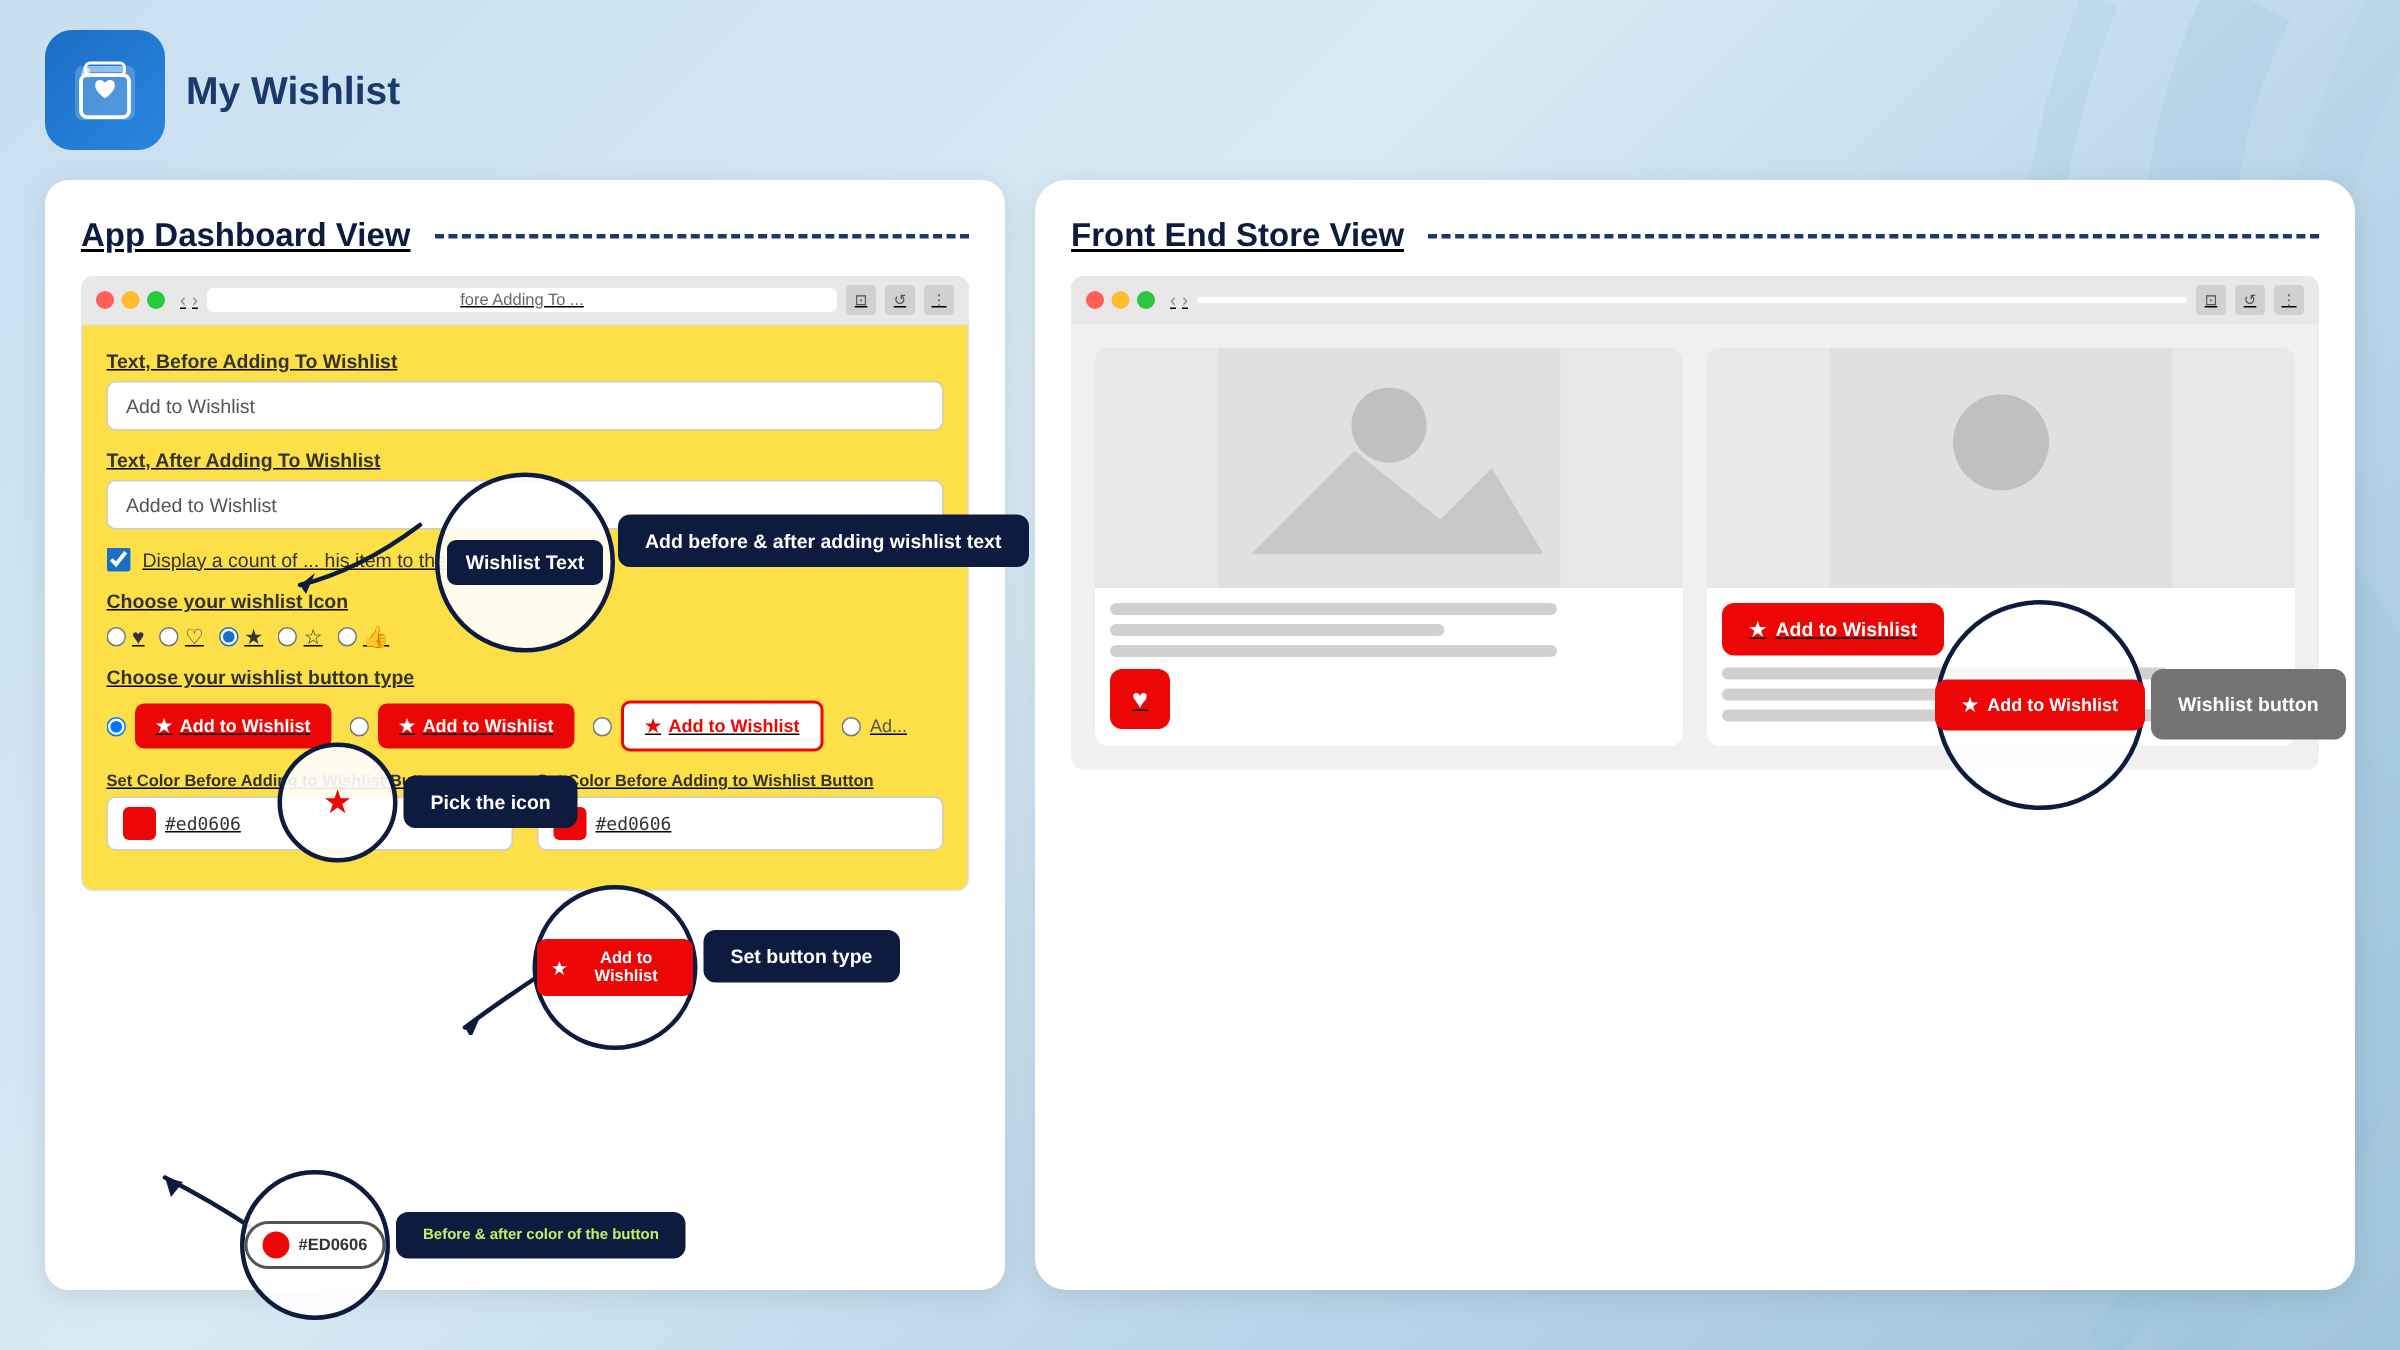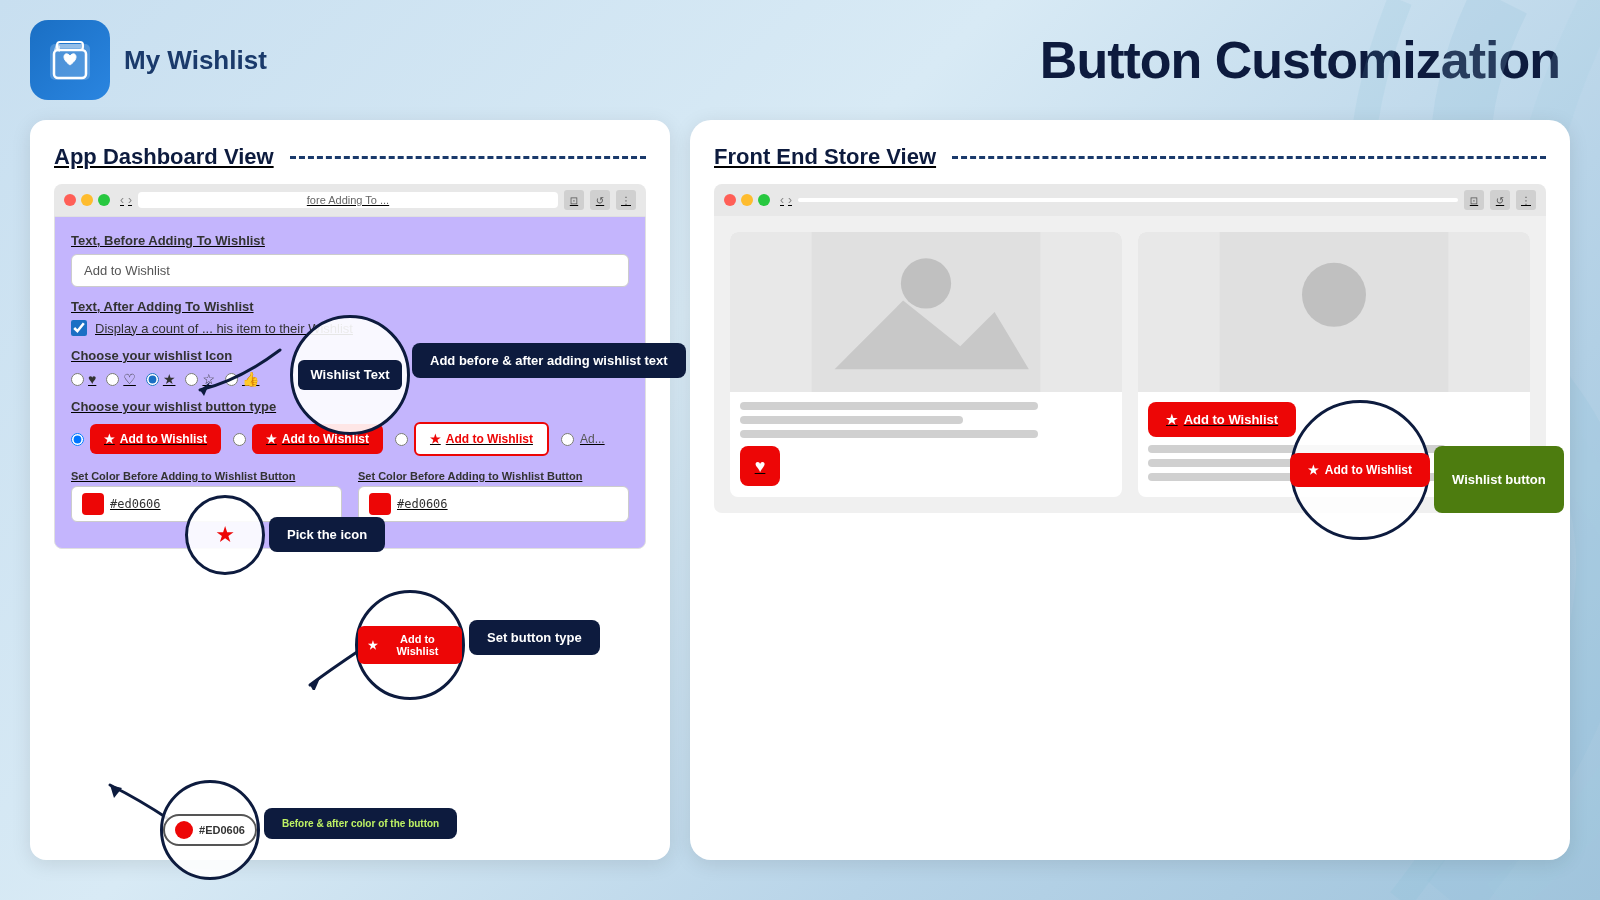--- a/index.html
+++ b/index.html
@@ -159,21 +159,21 @@
       border-radius: 3px;
       display: flex;
       align-items: center;
       justify-content: center;
       font-size: 10px;
       color: #555;
     }
 
     
     .form-content {
-      background: #c4b5fd;
+      background: #fde047;
       border: 1px solid #e0e0e0;
       border-radius: 0 0 8px 8px;
       padding: 16px;
     }
 
     .form-label {
       font-size: 13px;
       font-weight: 600;
       color: #333;
       margin-bottom: 6px;
@@ -415,21 +415,20 @@
         <rect x="4" y="8" width="40" height="36" rx="5" fill="white" opacity="0.2"></rect>
         <path d="M14 10 L10 8 L8 14 L14 16 Z" fill="white" opacity="0.6"></path>
         <rect x="8" y="14" width="32" height="28" rx="4" stroke="white" stroke-width="2.5" fill="none"></rect>
         <path d="M24 20 C22 17 18 17 18 21 C18 25 24 29 24 29 C24 29 30 25 30 21 C30 17 26 17 24 20Z" fill="white" stroke="white" stroke-width="1"></path>
         <path d="M12 8 L36 8 L36 12 L12 12 Z" rx="2" fill="white" opacity="0.4"></path>
         <rect x="11" y="6" width="26" height="8" rx="3" stroke="white" stroke-width="2" fill="none"></rect>
       </svg>
     </div>
     <span class="app-name">My Wishlist</span>
   </div>
-  <h1 class="page-title">Button Customization</h1>
 </div>
 
 <div class="main-content">
 
   <div class="dashboard-panel">
     <div class="panel-title">
       <span>App Dashboard View</span>
       <div class="dashed-line"></div>
     </div>
 
@@ -452,20 +451,21 @@
     </div>
 
     <div class="form-content">
 
       
       <label class="form-label">Text, Before Adding To Wishlist</label>
       <input class="form-input" type="text" value="Add to Wishlist" style="">
 
       
       <label class="form-label">Text, After Adding To Wishlist</label>
+      <input class="form-input" type="text" value="Added to Wishlist" style="">
 
       
       <div class="checkbox-row">
         <input type="checkbox" checked="" style="">
         <span class="checkbox-label">Display a count of  ...  his item to their Wishlist</span>
       </div>
 
       
       <div class="section-label">Choose your wishlist Icon</div>
       <div class="icon-options">
@@ -668,20 +668,20 @@
 
     </div>
 
     <div style="position:absolute;top:280px;right:140px;z-index:20;">
       <div style="width:140px;height:140px;border:3px solid #0d1b3e;border-radius:50%;background:rgba(255,255,255,0.85);display:flex;align-items:center;justify-content:center;">
         <button class="store-wishlist-btn" style="font-size:12px;">
           <span>★</span> 
             <span>Add to Wishlist</span>
         </button>
       </div>
-      <div style="position:absolute;top:46px;left:144px;background:#4d7c0f;color:white;border-radius:8px;padding:26px 18px;font-size:13px;font-weight:700;white-space:nowrap;">
+      <div style="position:absolute;top:46px;left:144px;background:#737373;color:white;border-radius:8px;padding:16px 18px;font-size:13px;font-weight:700;white-space:nowrap;">
         <span>Wishlist button</span>
       </div>
     </div>
 
   </div>
 
 </div>
 
 </body></html>

